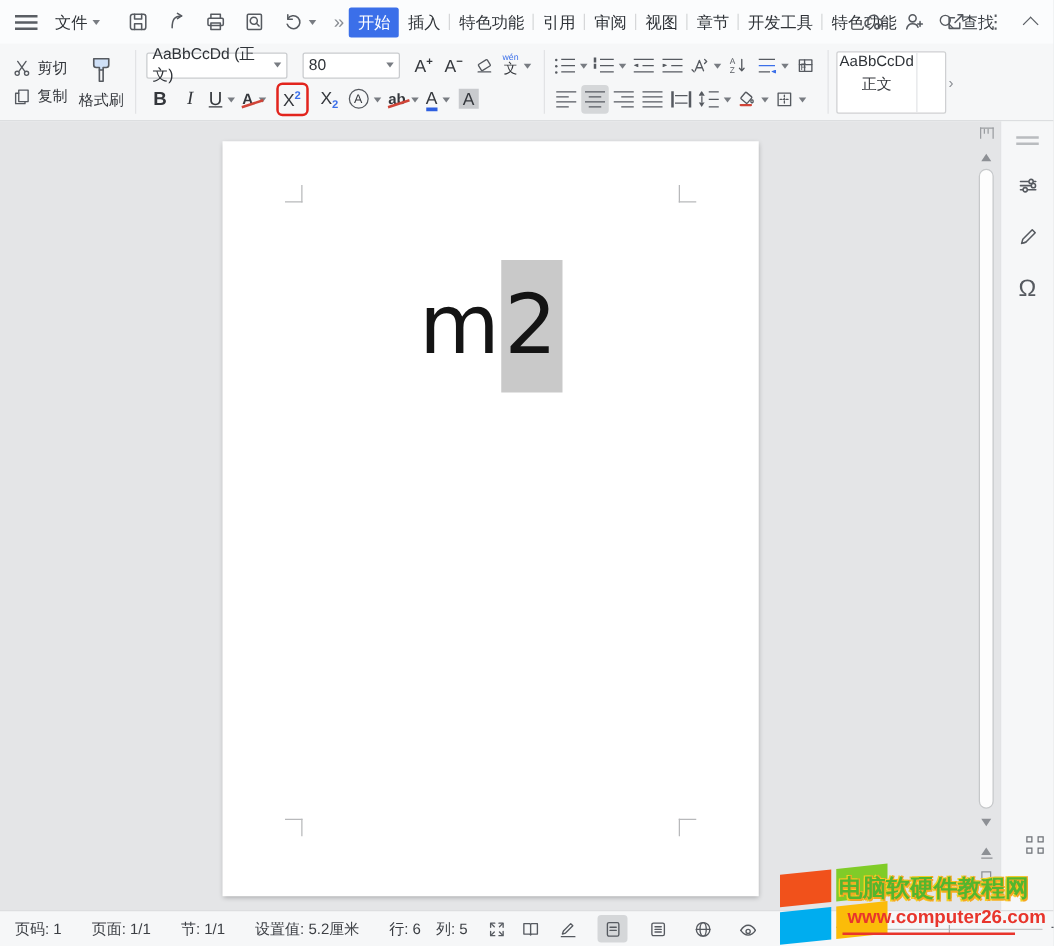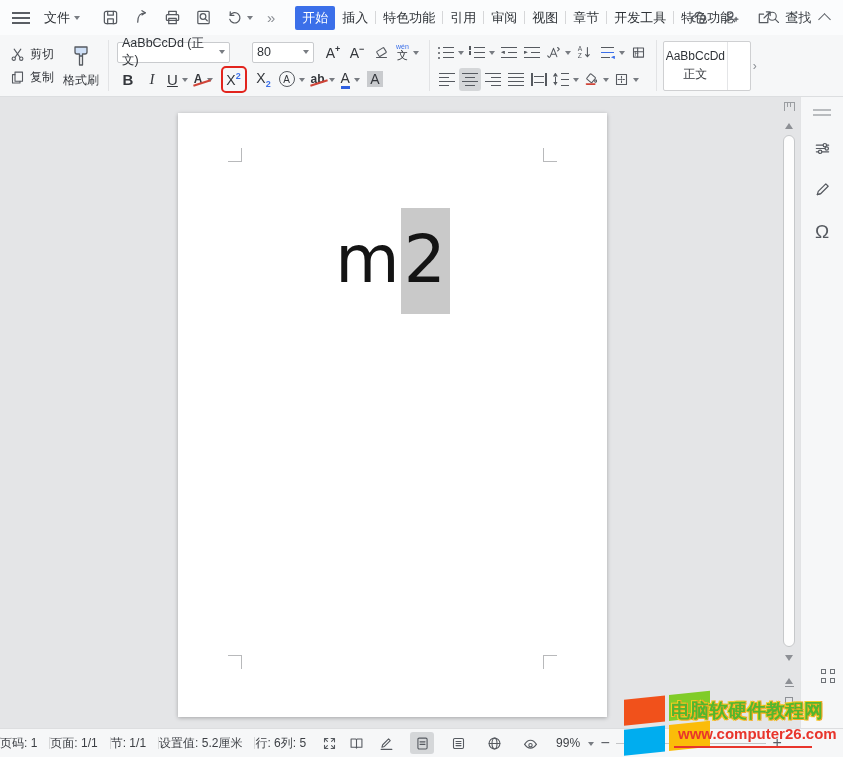--- a/index.html
+++ b/index.html
@@ -10,21 +10,21 @@
   
   .topbar{position:absolute;top:0;left:0;width:843px;height:35px;background:#fbfcfd;
           display:flex;align-items:center;font-size:13px}
   .hamb{width:18px;height:12px;margin-left:12px;border-top:2px solid #5a5e64;border-bottom:2px solid #5a5e64;position:relative}
   .hamb:before{content:"";position:absolute;left:0;top:3px;width:100%;height:2px;background:#5a5e64}
   .filebtn{display:flex;align-items:center;margin-left:8px;padding:4px 6px;color:#2f3338}
   .cd{width:0;height:0;border:3.5px solid transparent;border-top:4.5px solid #787c82;margin-left:4px;margin-top:4px}
   .qicons{display:flex;align-items:center;gap:10px;margin-left:14px}
   .qbtn{display:flex;align-items:center;padding:2px}
   .more-chars{font-size:15px;color:#8a8e94;margin-left:2px}
-  .tabs{display:flex;align-items:center;margin-left:20px}
+  .tabs{display:flex;align-items:center;margin-left:4px}
   .tab{padding:3px 7px;white-space:nowrap;color:#2f3338}
   .tab.active{background:#3b6fe9;color:#fff;border-radius:2px}
   .tabsep{width:1px;height:13px;background:#d6d7d9}
   .searchbox{display:flex;align-items:center;margin-left:26px;color:#3c4046}
   .topright{display:flex;align-items:center;gap:16px;position:absolute;right:14px;top:8px}
   .vdots{font-size:15px;color:#5a5e64;letter-spacing:0}
   .chevup{width:9px;height:9px;border-left:1.6px solid #5a5e64;border-top:1.6px solid #5a5e64;transform:rotate(45deg);margin-top:4px}
 
   
   .svg{width:17px;height:17px;fill:none;stroke:#565a60;stroke-width:1.3;stroke-linecap:round;stroke-linejoin:round;display:block}
@@ -64,21 +64,21 @@
   .pin .rb{font-size:7px;color:#3b6fe9}
   
   .bars{width:16px;height:13px;position:relative}
   .bars i{position:absolute;height:1.6px;background:#565a60;display:block}
   
   .grp-para{display:flex;flex-direction:column;justify-content:center;gap:4px;padding:0 2px}
   .prow{display:flex;align-items:center;gap:1px}
   
   .grp-styles{display:flex;align-items:center;margin-left:2px}
   .stylebox{display:flex;background:#fff;border:1px solid #cfd0d2;border-radius:2px;height:50px;overflow:hidden;width:88px}
-  .styleitem{width:64px;display:flex;flex-direction:column;align-items:center;justify-content:center;border-right:1px solid #e4e5e7;flex:none}
+  .styleitem{width:64px;display:flex;flex-direction:column;align-items:center;border-right:1px solid #e4e5e7;flex:none}
   .styleitem .s1{font-size:12px;color:#2f3338}
   .styleitem .s2{font-size:12px;margin-top:3px}
   .styleitem.partial .s1{font-size:26px;font-weight:bold}
   .stylechev{font-size:12px;color:#8a8e94;margin-left:2px}
 
   
   .main{position:absolute;top:97px;left:0;width:843px;height:631px;background:#e4e5e7}
   .page{position:absolute;left:178px;top:16px;width:429px;height:604px;background:#fff;
         box-shadow:0 1px 4px rgba(0,0,0,.28)}
   .crop{position:absolute;width:14px;height:14px;border:0 solid #b8b9bb}
@@ -107,21 +107,21 @@
           display:flex;flex-direction:column;align-items:center}
   .rp-handle{margin-top:12px;width:18px;height:7px;border-top:2px solid #b9bcbf;border-bottom:2px solid #b9bcbf}
   .rp-ico{margin-top:24px}
   .omega{font-size:19px;color:#565a60;line-height:1}
   .grid88{position:absolute;right:8px;bottom:45px;width:14px;height:14px}
   .grid88 i{position:absolute;width:5px;height:5px;border:1.2px solid #6e7277}
 
   
   .statusbar{position:absolute;left:0;bottom:0;width:843px;height:29px;background:#f6f7f8;
              border-top:1px solid #dddee0;display:flex;align-items:center;font-size:12px;color:#3c3f44}
-  .st-item{white-space:nowrap}
+  .st-item{margin-left:12px;white-space:nowrap}
   .st-sep{width:1px;height:12px;background:#d8d9da;margin-left:12px}
   .st-icons{display:flex;align-items:center;gap:12px;margin-left:16px}
   .viewbtn{display:flex;align-items:center;justify-content:center;width:24px;height:22px;border-radius:3px}
   .viewbtn.active{background:#d5d7d9}
   .zoomwrap{display:flex;align-items:center;margin-left:14px;gap:4px}
   .zminus,.zplus{font-size:16px;color:#5a5e64;width:14px;text-align:center}
   .ztrack{width:150px;height:1px;background:#c4c5c7;position:relative}
   .ztick{position:absolute;left:50%;top:-3px;width:1px;height:7px;background:#b0b2b4}
 
   
@@ -266,21 +266,21 @@
     </div>
 
     <div class="gsep"></div>
 
     <div class="grp-font">
       <div class="frow">
         <div class="combo" style="width:113px">
           <span>AaBbCcDd (正文)</span>
           <span class="cd"></span>
         </div>
-        <div class="combo" style="width:62px;margin-left:20px">
+        <div class="combo" style="width:78px;margin-left:10px">
           <span>80</span>
           <span class="cd"></span>
         </div>
         <div class="rbtn" style="margin-left:6px">
           <span class="scr">A<sup style="color:#34373c">+</sup></span>
         </div>
         <div class="rbtn">
           <span class="scr">A<sup style="color:#34373c">−</sup></span>
         </div>
         <div class="rbtn">

